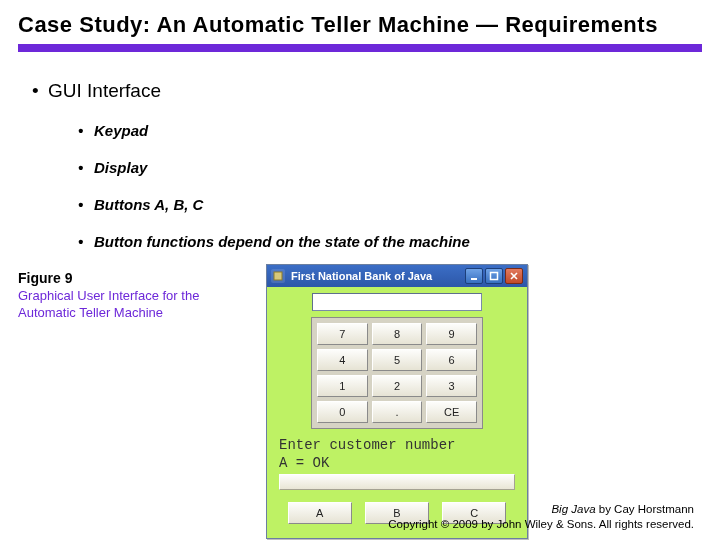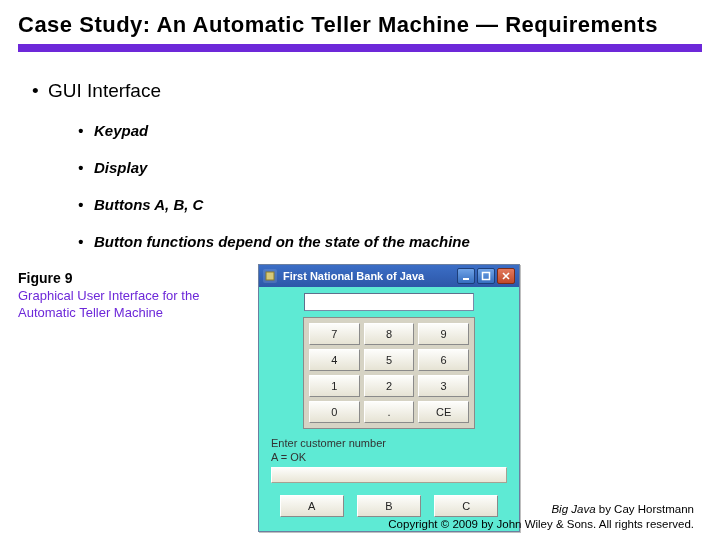--- a/index.html
+++ b/index.html
@@ -30,39 +30,39 @@
   .bullets2 > li {
     font-style: italic; font-weight: bold;
     font-size: 15px;
     margin-bottom: 14px;
     position: relative; padding-left: 16px; margin-top: 20px;
   }
   .bullets2 > li::before {
     content: "•"; position: absolute; left: 0; top: 0;
   }
   .figrow {
-    display: flex; gap: 8px;
+    display: flex; gap: 16px;
     margin-top: 12px;
     align-items: flex-start;
   }
   .figcap { width: 232px; padding-top: 6px; }
   .figcap .figlabel {
     font-size: 14px; font-weight: bold;
     font-family: Arial, sans-serif;
   }
   .figcap .figtext {
     font-size: 13px; color: #6d28d9;
     font-family: Liberation Sans, sans-serif;
     line-height: 1.3; margin-top: 2px;
   }
   
   .win {
     width: 262px;
     border: 1px solid #6b7fa0;
-    background: #5eead4;
+    background: #bef264;
     box-shadow: 1px 1px 0 rgba(0,0,0,.25);
     font-size: 11px;
   }
   .titlebar {
     height: 22px;
     background: linear-gradient(#3b6ec6, #2d57a8);
     display: flex; align-items: center;
     padding: 0 4px; color: #fff;
   }
   .appicon {
@@ -103,22 +103,22 @@
     margin: 2px;
     background: linear-gradient(#fdfdfb, #e6e3d4);
     border: 1px solid #8a8a8a;
     border-top-color:#fff; border-left-color:#fff;
     font-family: Tahoma, Arial, sans-serif; font-size: 11px;
     display: flex; align-items: center; justify-content: center;
     color: #222;
   }
   .prompt {
     margin: 8px 2px 2px 6px;
-    font-family: Liberation Sans, sans-serif;
-    font-size: 11px; color: #333; line-height: 1.25;
+    font-family: Liberation Mono, monospace;
+    font-size: 14px; color: #333; line-height: 1.25;
   }
   .promptband {
     margin: 2px 6px 8px 6px;
     height: 16px;
     background: linear-gradient(#fdfdfb,#e9e6d6);
     border: 1px solid #a5a293;
     border-top-color:#fff; border-left-color:#fff;
   }
   .abcrow {
     display: flex; justify-content: space-around;

